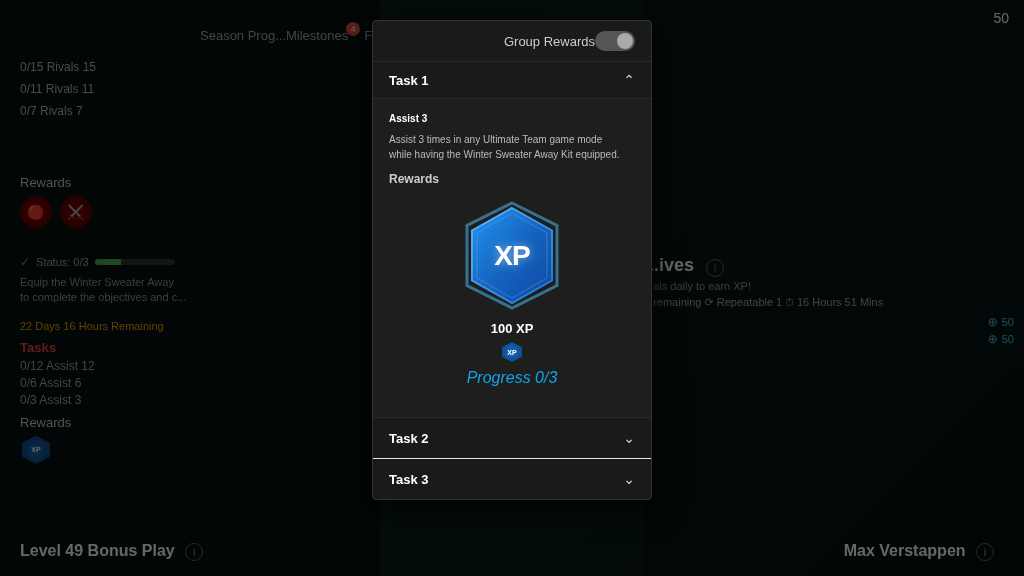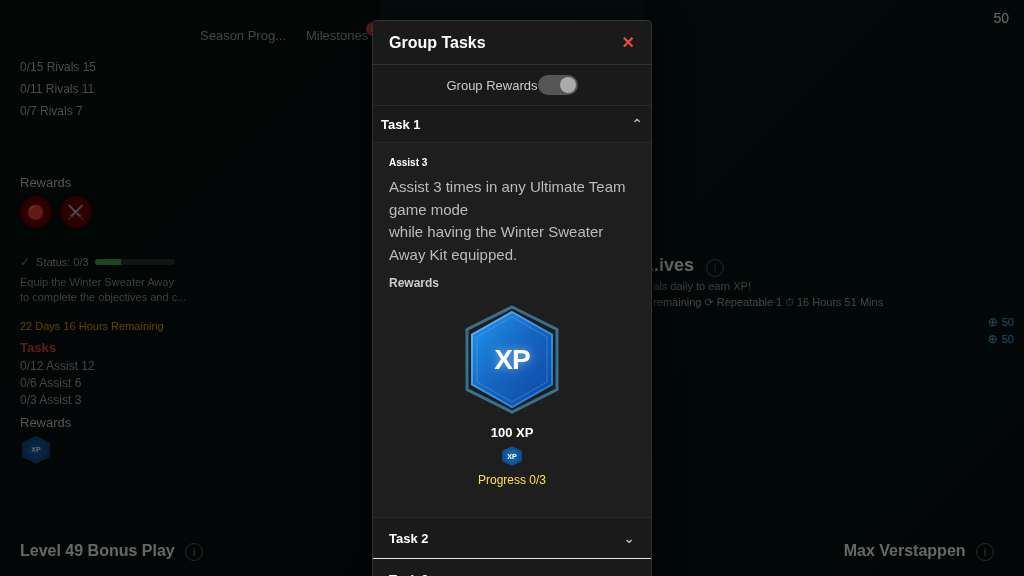--- a/index.html
+++ b/index.html
@@ -38,21 +38,20 @@
     }
 
     
     .season-header {
       position: absolute;
       top: 28px;
       left: 200px;
       right: 0;
       display: flex;
       align-items: center;
-      gap: 20px;
       color: #ccc;
       font-size: 13px;
     }
 
     .season-tab {
       color: #aaa;
       font-size: 13px;
     }
 
     .milestone-tab {
@@ -311,21 +310,21 @@
       color: #e74c3c;
       font-size: 16px;
       cursor: pointer;
       font-weight: bold;
     }
 
     
     .group-rewards-row {
       display: flex;
       align-items: center;
-      justify-content: center;
+      justify-content: flex-end;
       padding: 10px 16px;
       border-bottom: 1px solid #2a2a2a;
     }
 
     .group-rewards-label {
       color: #ccc;
       font-size: 13px;
     }
 
     .toggle-switch {
@@ -345,21 +344,21 @@
       height: 16px;
       background: #aaa;
       border-radius: 50%;
     }
 
     
     .task-row {
       display: flex;
       align-items: center;
       justify-content: space-between;
-      padding: 10px 8px;
+      padding: 10px 16px;
       border-bottom: 1px solid #2a2a2a;
       cursor: pointer;
     }
 
     .task-label {
       color: #fff;
       font-size: 13px;
       font-weight: bold;
     }
 
@@ -377,21 +376,21 @@
 
     .task-content-title {
       color: #fff;
       font-size: 10px;
       font-weight: bold;
       margin-bottom: 8px;
     }
 
     .task-content-desc {
       color: #bbb;
-      font-size: 15px;
+      font-size: 10px;
       line-height: 1.5;
       margin-bottom: 10px;
     }
 
     .task-rewards-label {
       color: #ccc;
       font-size: 12px;
       font-weight: bold;
       margin-bottom: 12px;
     }
@@ -444,22 +443,23 @@
       display: flex;
       align-items: center;
       justify-content: center;
       font-size: 7px;
       color: white;
       font-weight: bold;
       margin-bottom: 4px;
     }
 
     .progress-text {
-      color: #fde047;
-      font-size: 12px;
+      color: #0ea5e9;
+      font-size: 16px;
+      font-style: italic;
     }
 
     
     .task-collapsed {
       display: flex;
       align-items: center;
       justify-content: space-between;
       padding: 12px 16px;
       border-bottom: 1px solid #e5e5e5;
       cursor: pointer;
@@ -549,24 +549,20 @@
   <span class="info-circle">i</span>
 </div>
 <div class="bottom-right">
   <span>Max Verstappen</span>
   <span class="info-circle">i</span>
 </div>
 
 <div class="modal-overlay">
   <div class="modal">
 
-    <div class="modal-header">
-      <span class="modal-title">Group Tasks</span>
-      <span class="modal-close">✕</span>
-    </div>
 
     <div class="group-rewards-row">
       <span class="group-rewards-label">Group Rewards</span>
       <div class="toggle-switch">
         <div class="toggle-knob"></div>
       </div>
     </div>
 
     <div class="task-row">
       <span class="task-label">Task 1</span>

